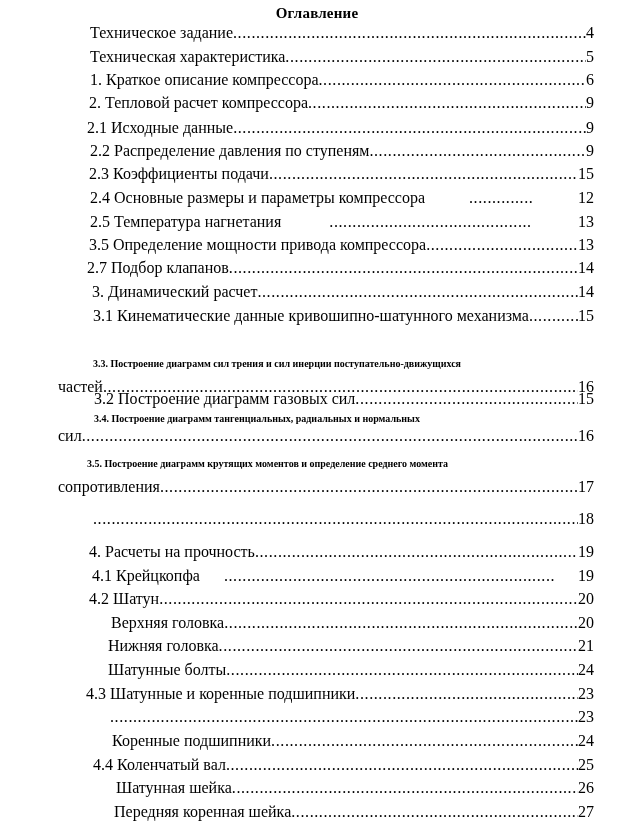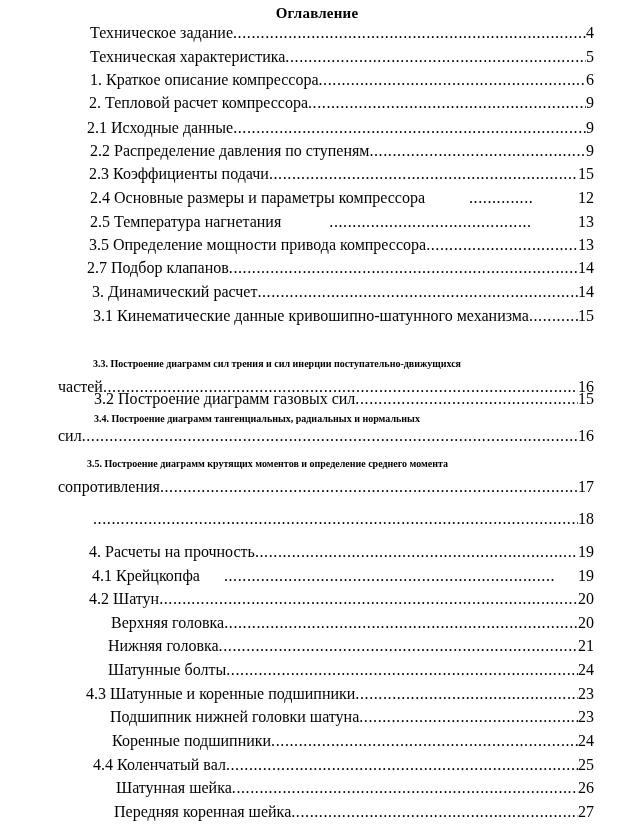--- a/index.html
+++ b/index.html
@@ -212,21 +212,20 @@
   <span class="page">24</span>
 </div>
 
 <div class="row" style="left:86px; width:508px; top:685px;">
   <span class="label">4.3 Шатунные и коренные подшипники</span>
   <span class="leader"></span>
   <span class="page">23</span>
 </div>
 
 <div class="row" style="left:110px; width:484px; top:708px;">
-  <span class="label">Подшипник нижней головки шатуна</span>
   <span class="leader"></span>
   <span class="page">23</span>
 </div>
 
 <div class="row" style="left:112px; width:482px; top:732px;">
   <span class="label">Коренные подшипники</span>
   <span class="leader"></span>
   <span class="page">24</span>
 </div>
 

